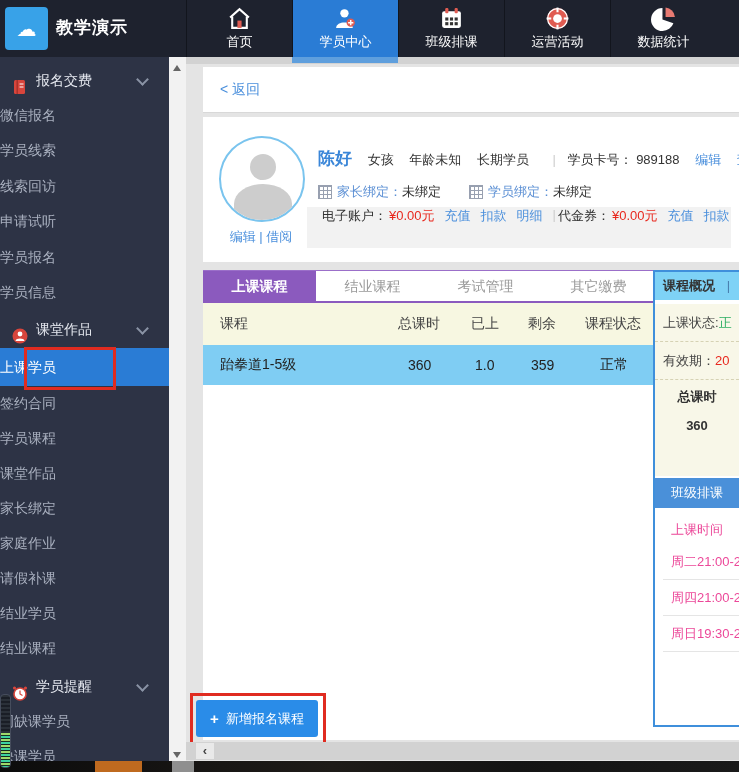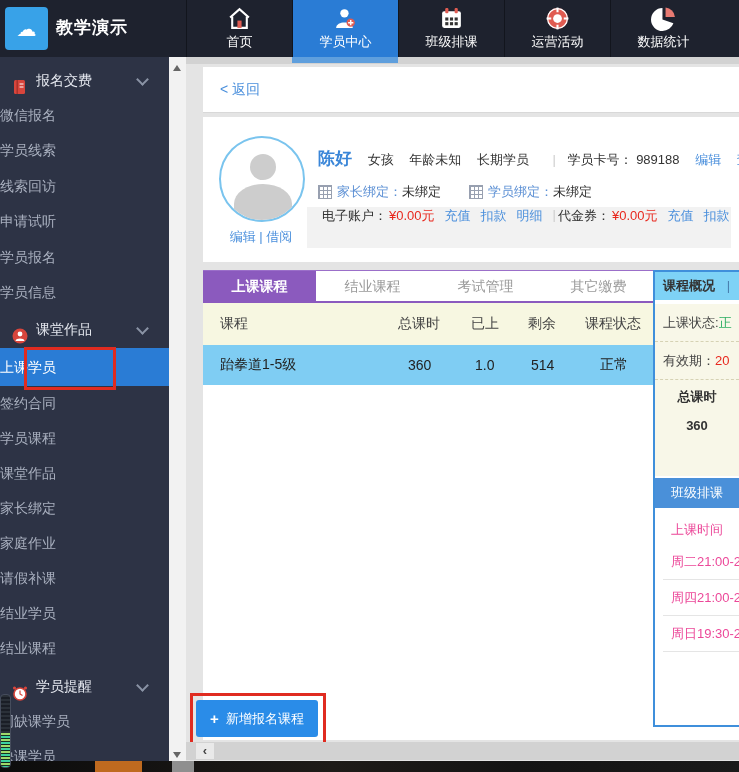--- a/index.html
+++ b/index.html
@@ -315,21 +315,21 @@
       <span class="cell" style="left:195px">总课时</span>
       <span class="cell" style="left:268px">已上</span>
       <span class="cell" style="left:325px">剩余</span>
       <span class="cell" style="left:382px">课程状态</span>
     </div>
 
     <div class="trow">
       <span class="cell" style="left:17px">跆拳道1-5级</span>
       <span class="cell" style="left:205px">360</span>
       <span class="cell" style="left:272px">1.0</span>
-      <span class="cell" style="left:328px">514</span>
+      <span class="cell" style="left:328px">359</span>
       <span class="cell" style="left:397px">正常</span>
     </div>
 
     <div class="add-btn">
       <span class="plus">+</span>
       <span>新增报名课程</span>
     </div>
   </div>
 
   <div class="ab red-rect" style="left:190px;top:693px;width:130px;height:49px"></div>

